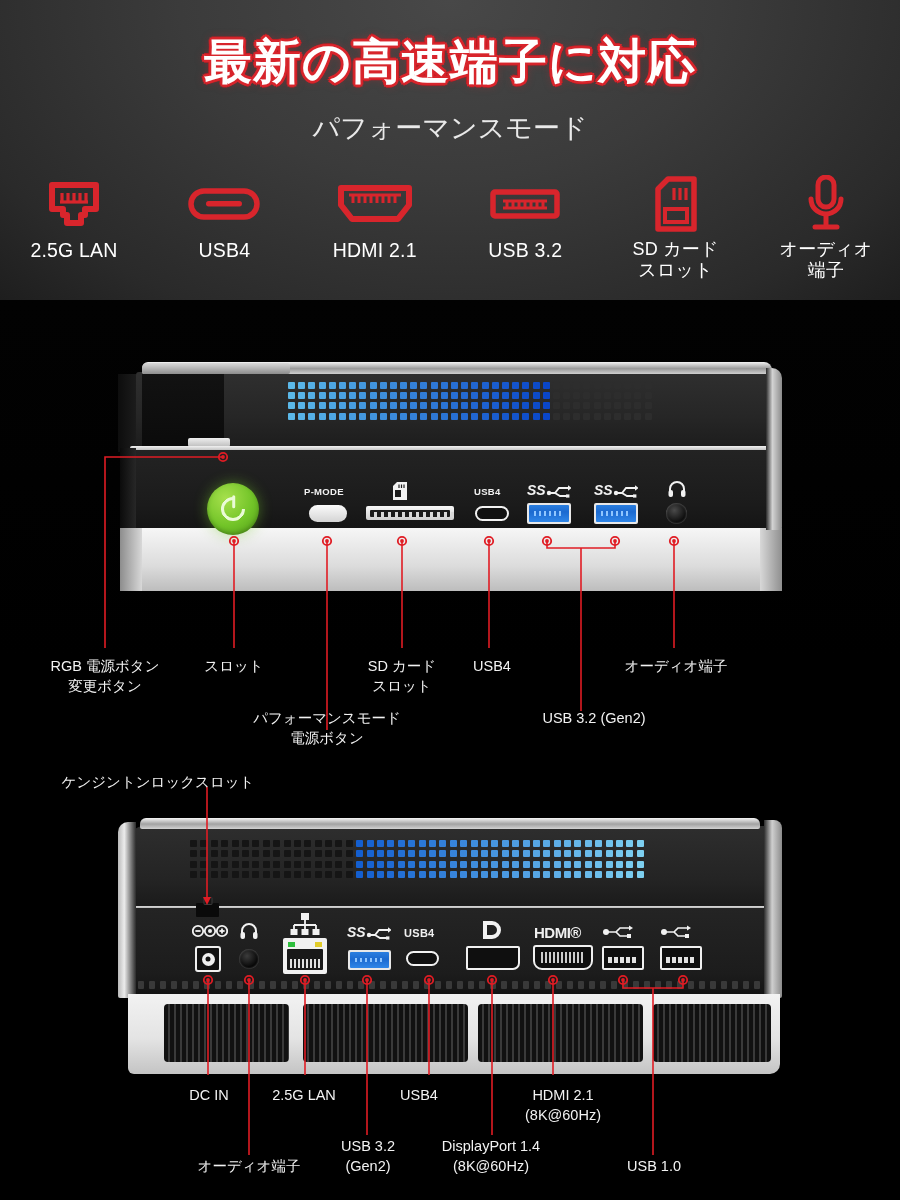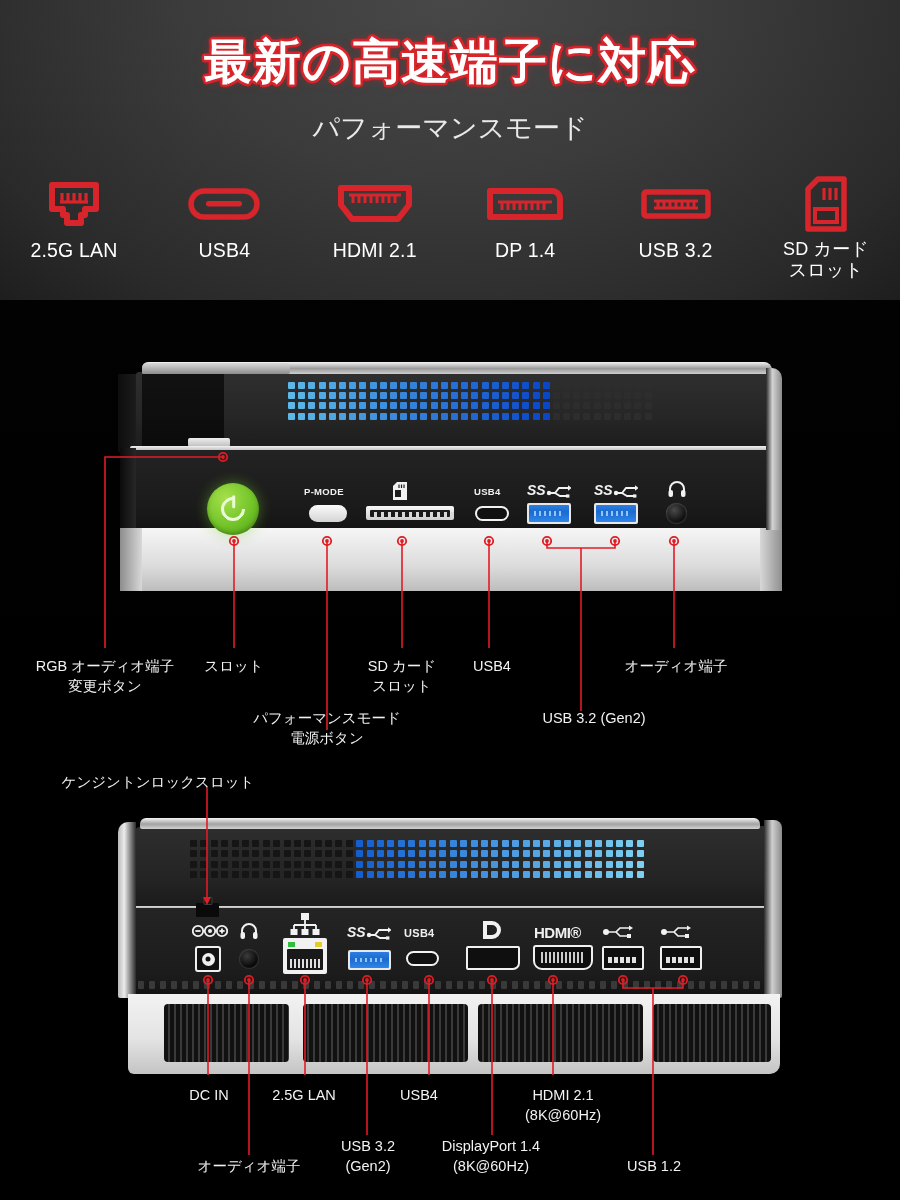--- a/index.html
+++ b/index.html
@@ -313,39 +313,20 @@
           <line x1="40" y1="11" x2="40" y2="19"></line>
             <line x1="46" y1="11" x2="46" y2="19"></line>
           <line x1="52" y1="11" x2="52" y2="19"></line>
             <line x1="58" y1="11" x2="58" y2="19"></line>
         </g>
       </svg>
     </span>
     <span class="cap">HDMI 2.1</span>
   </div>
 
-  <div class="icell">
-    <span class="glyph">
-      <svg width="78" height="34" viewBox="0 0 78 34">
-        <path d="M4 4 h62 a8 8 0 0 1 8 8 v18 h-70 z" fill="none" stroke="#d8252c" stroke-width="6" stroke-linejoin="round"></path>
-        <g stroke="#d8252c" stroke-width="3">
-          <line x1="12" y1="15" x2="66" y2="15"></line>
-          <line x1="16" y1="15" x2="16" y2="23"></line>
-            <line x1="22" y1="15" x2="22" y2="23"></line>
-          <line x1="28" y1="15" x2="28" y2="23"></line>
-            <line x1="34" y1="15" x2="34" y2="23"></line>
-          <line x1="40" y1="15" x2="40" y2="23"></line>
-            <line x1="46" y1="15" x2="46" y2="23"></line>
-          <line x1="52" y1="15" x2="52" y2="23"></line>
-            <line x1="58" y1="15" x2="58" y2="23"></line>
-        </g>
-      </svg>
-    </span>
-    <span class="cap">DP 1.4</span>
-  </div>
 
   <div class="icell">
     <span class="glyph">
       <svg width="72" height="34" viewBox="0 0 72 34">
         <rect x="4" y="5" width="64" height="24" rx="2" fill="none" stroke="#d8252c" stroke-width="5.5"></rect>
         <g stroke="#d8252c" stroke-width="3">
           <line x1="14" y1="14" x2="58" y2="14"></line>
           <line x1="18" y1="14" x2="18" y2="21"></line>
             <line x1="24" y1="14" x2="24" y2="21"></line>
           <line x1="30" y1="14" x2="30" y2="21"></line>
@@ -369,20 +350,32 @@
             <line x1="26" y1="12" x2="26" y2="24"></line>
           <line x1="32" y1="12" x2="32" y2="24"></line>
         </g>
         <rect x="11" y="33" width="22" height="13" fill="none" stroke="#d8252c" stroke-width="4"></rect>
       </svg>
     </span>
     <span class="cap">SD カード
 スロット</span>
   </div>
 
+  <div class="icell narrow">
+    <span class="glyph">
+      <svg width="42" height="58" viewBox="0 0 42 58">
+        <rect x="13" y="2" width="16" height="30" rx="8" fill="none" stroke="#d8252c" stroke-width="5"></rect>
+        <path d="M6 24 a15 15 0 0 0 30 0" fill="none" stroke="#d8252c" stroke-width="5" stroke-linecap="round"></path>
+        <line x1="21" y1="39" x2="21" y2="51" stroke="#d8252c" stroke-width="5"></line>
+        <line x1="10" y1="52" x2="32" y2="52" stroke="#d8252c" stroke-width="5" stroke-linecap="round"></line>
+      </svg>
+    </span>
+    <span class="cap">オーディオ
+端子</span>
+  </div>
 </div>
 
 <div id="dev1" class="device">
   <div id="d1-leftedge2"></div>
   <div id="d1-body"></div>
   <div id="d1-sidepanel"></div>
   <div id="d1-vent" class="vent-grid" style="grid-template-columns: repeat(36, 7px); gap: 3.2px;">
       <i style="width: 7px; height: 7px; display: block; border-radius: 1px; background: rgb(91, 184, 232);"></i>
       <i style="width: 7px; height: 7px; display: block; border-radius: 1px; background: rgb(88, 179, 231);"></i>
       <i style="width: 7px; height: 7px; display: block; border-radius: 1px; background: rgb(85, 175, 229);"></i>
@@ -1025,21 +1018,21 @@
     <circle cx="429" cy="980" r="1.9"></circle>
       <circle cx="492" cy="980" r="1.9"></circle>
     <circle cx="553" cy="980" r="1.9"></circle>
       <circle cx="623" cy="980" r="1.9"></circle>
     <circle cx="683" cy="980" r="1.9"></circle>
 
     <path d="M207 905 l-4 -8 h8 z"></path>
   </g>
 </svg>
 
-<div class="cl-label" style="left:105px; top:657px;">RGB オーディオ端子
+<div class="cl-label" style="left:105px; top:657px;">RGB 電源ボタン
 変更ボタン</div>
 <div class="cl-label" style="left:234px; top:657px;">スロット</div>
 <div class="cl-label" style="left:327px; top:709px;">パフォーマンスモード
 電源ボタン</div>
 <div class="cl-label" style="left:402px; top:657px;">SD カード
 スロット</div>
 <div class="cl-label" style="left:492px; top:657px;">USB4</div>
 <div class="cl-label" style="left:594px; top:709px;">USB 3.2 (Gen2)</div>
 <div class="cl-label" style="left:676px; top:657px;">オーディオ端子</div>
 
@@ -1047,13 +1040,13 @@
 <div class="cl-label" style="left:209px; top:1086px;">DC IN</div>
 <div class="cl-label" style="left:249px; top:1157px;">オーディオ端子</div>
 <div class="cl-label" style="left:304px; top:1086px;">2.5G LAN</div>
 <div class="cl-label" style="left:368px; top:1137px;">USB 3.2
 (Gen2)</div>
 <div class="cl-label" style="left:419px; top:1086px;">USB4</div>
 <div class="cl-label" style="left:491px; top:1137px;">DisplayPort 1.4
 (8K@60Hz)</div>
 <div class="cl-label" style="left:563px; top:1086px;">HDMI 2.1
 (8K@60Hz)</div>
-<div class="cl-label" style="left:654px; top:1157px;">USB 1.2</div>
+<div class="cl-label" style="left:654px; top:1157px;">USB 1.0</div>
 
 </body></html>

